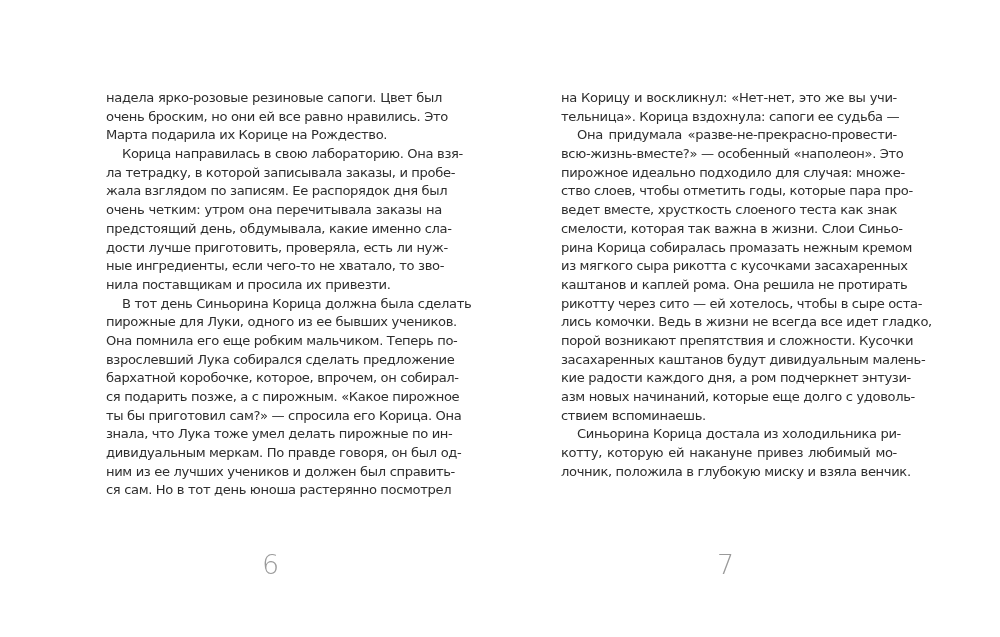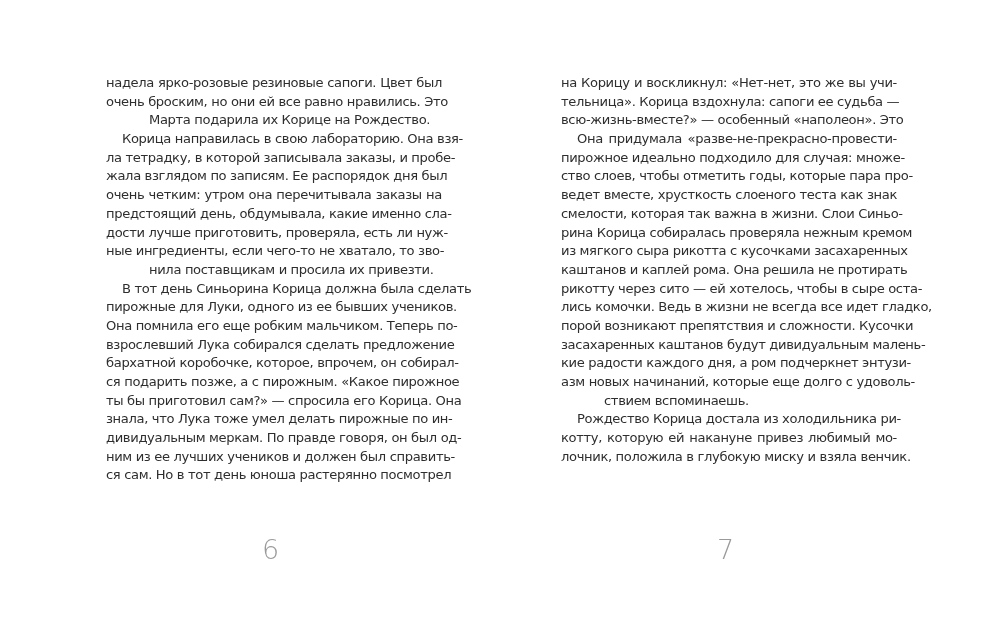--- a/index.html
+++ b/index.html
@@ -1,29 +1,29 @@
 <!DOCTYPE html>
 <html><head>
 <meta charset="utf-8">
 <style>
   html, body { margin: 0; padding: 0; background: #ffffff; }
   body { width: 1000px; height: 637px; position: relative; overflow: hidden; }
-  .page { position: absolute; top: 0; width: 500px; height: 534px; }
+  .page { position: absolute; top: 15px; width: 500px; height: 534px; }
   .page.left { left: 0; }
   .page.right { left: 500px; }
   .col {
     position: absolute; top: 74px; width: 336px;
     font-family: "DejaVu Sans", sans-serif;
     font-size: 13.1px; line-height: 18.7px; color: #2e2e2e;
     letter-spacing: -0.35px;
   }
   .left .col { left: 106px; }
   .right .col { left: 61px; }
   .line { display: block; white-space: nowrap; text-align: justify; text-align-last: justify; height: 18.7px; overflow: visible; }
-  .line.last { text-align-last: left; margin-left: 43px; }
+  .line.last { text-align-last: left; }
   .line.indent { padding-left: 16px; }
   .pnum {
     position: absolute; top: 534px;
     font-family: "DejaVu Sans", sans-serif; font-weight: 200;
     font-size: 27px; color: #9a9a9a;
   }
   .left .pnum { left: 262px; }
   .right .pnum { left: 217px; }
 </style>
 </head>
@@ -54,34 +54,34 @@
       <span class="line">ним из ее лучших учеников и должен был справить-</span>
       <span class="line">ся сам. Но в тот день юноша растерянно посмотрел</span>
     </div>
   <div class="pnum">6</div>
 </div>
 
 <div class="page right">
   <div class="col">
       <span class="line">на Корицу и воскликнул: «Нет-нет, это же вы учи-</span>
       <span class="line">тельница». Корица вздохнула: сапоги ее судьба —</span>
+      <span class="line indent">Она придумала «разве-не-прекрасно-провести-</span>
       <span class="line">всю-жизнь-вместе?» — особенный «наполеон». Это</span>
-      <span class="line indent">Она придумала «разве-не-прекрасно-провести-</span>
       <span class="line">пирожное идеально подходило для случая: множе-</span>
       <span class="line">ство слоев, чтобы отметить годы, которые пара про-</span>
       <span class="line">ведет вместе, хрусткость слоеного теста как знак</span>
       <span class="line">смелости, которая так важна в жизни. Слои Синьо-</span>
-      <span class="line">рина Корица собиралась проверяла нежным кремом</span>
+      <span class="line">рина Корица собиралась промазать нежным кремом</span>
       <span class="line">из мягкого сыра рикотта с кусочками засахаренных</span>
       <span class="line">каштанов и каплей рома. Она решила не протирать</span>
       <span class="line">рикотту через сито — ей хотелось, чтобы в сыре оста-</span>
       <span class="line">лись комочки. Ведь в жизни не всегда все идет гладко,</span>
       <span class="line">порой возникают препятствия и сложности. Кусочки</span>
       <span class="line">засахаренных каштанов будут дивидуальным малень-</span>
       <span class="line">кие радости каждого дня, а ром подчеркнет энтузи-</span>
       <span class="line">азм новых начинаний, которые еще долго с удоволь-</span>
       <span class="line last">ствием вспоминаешь.</span>
-      <span class="line indent">Рождество Корица достала из холодильника ри-</span>
+      <span class="line indent">Синьорина Корица достала из холодильника ри-</span>
       <span class="line">котту, которую ей накануне привез любимый мо-</span>
       <span class="line">лочник, положила в глубокую миску и взяла венчик.</span>
     </div>
   <div class="pnum">7</div>
 </div>
 
 </body></html>

